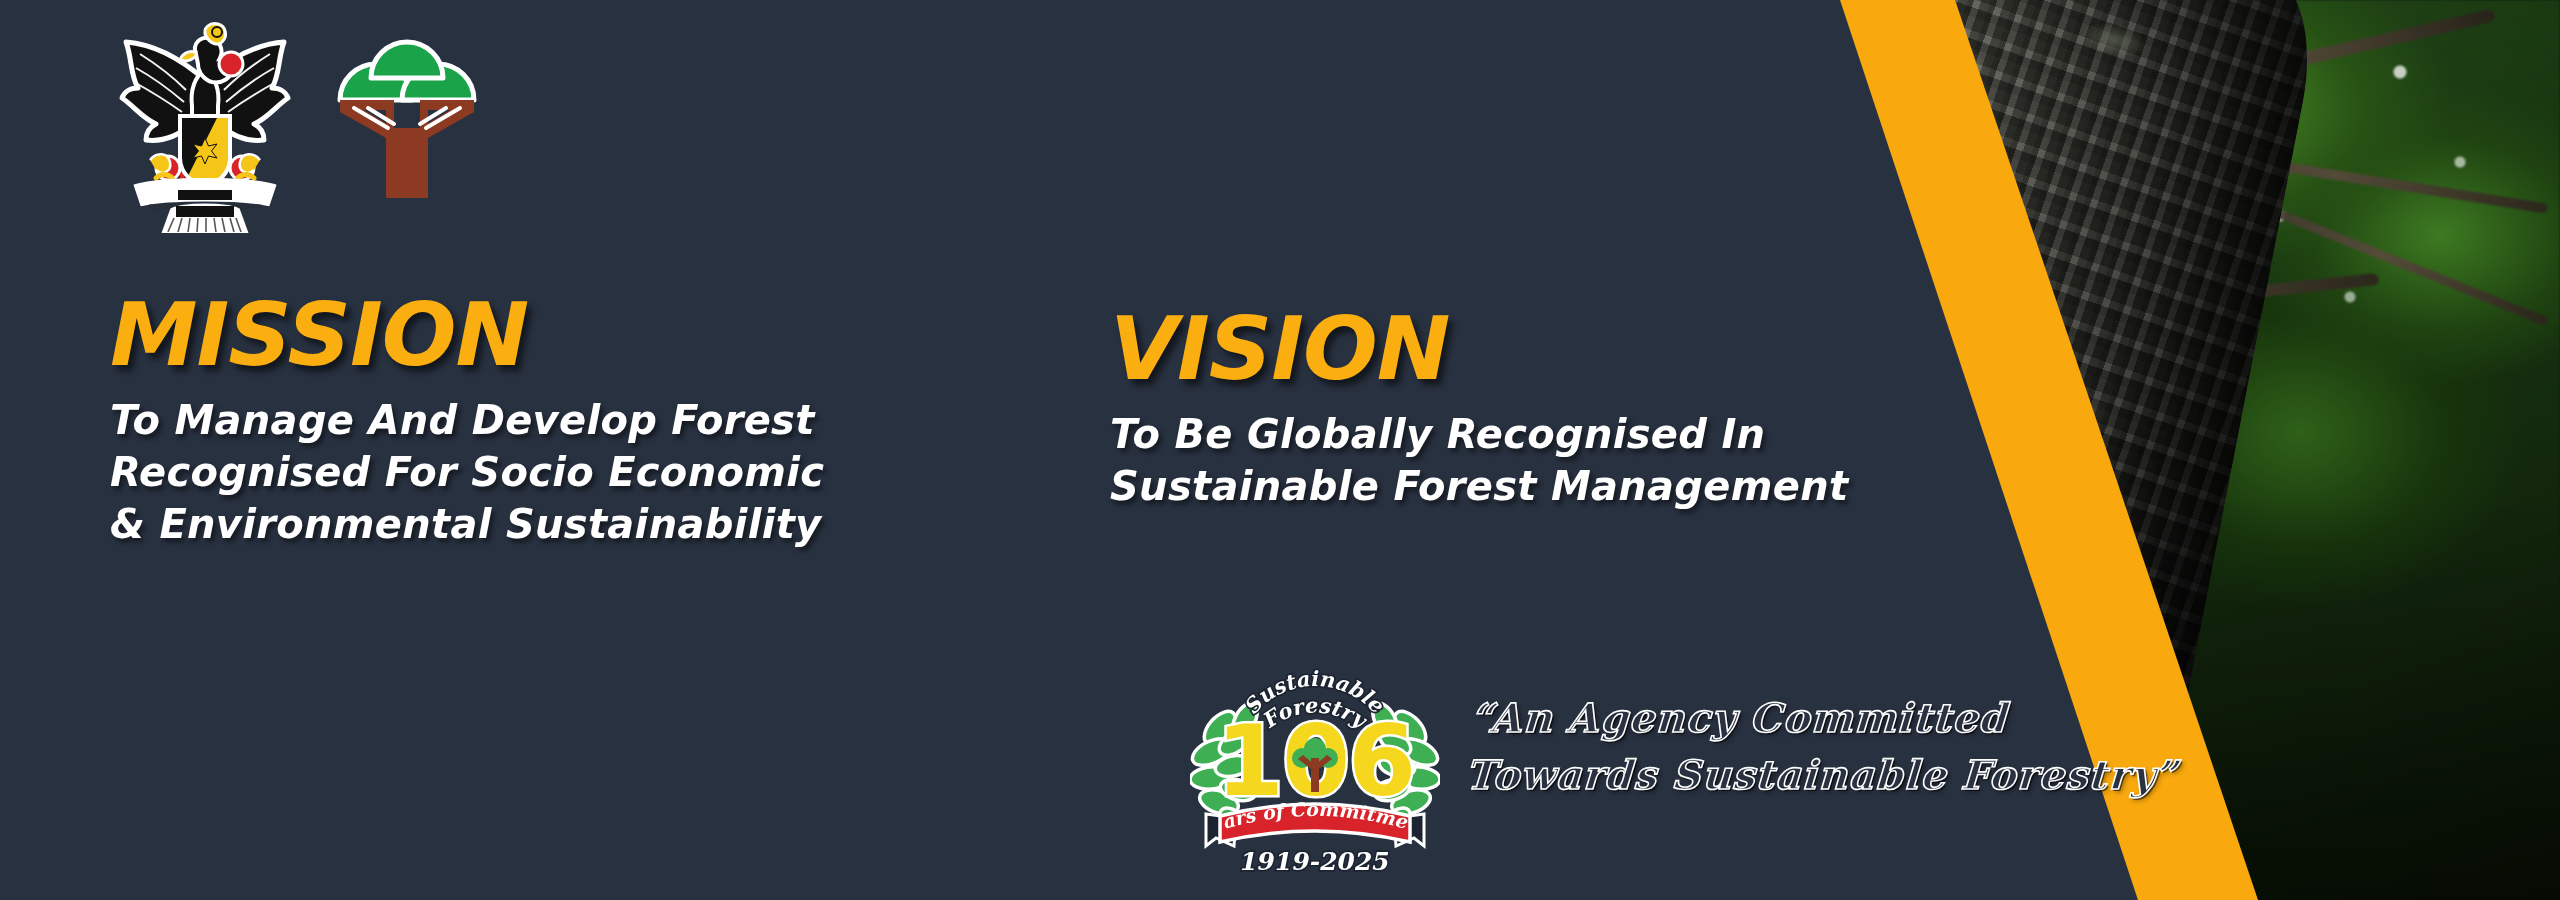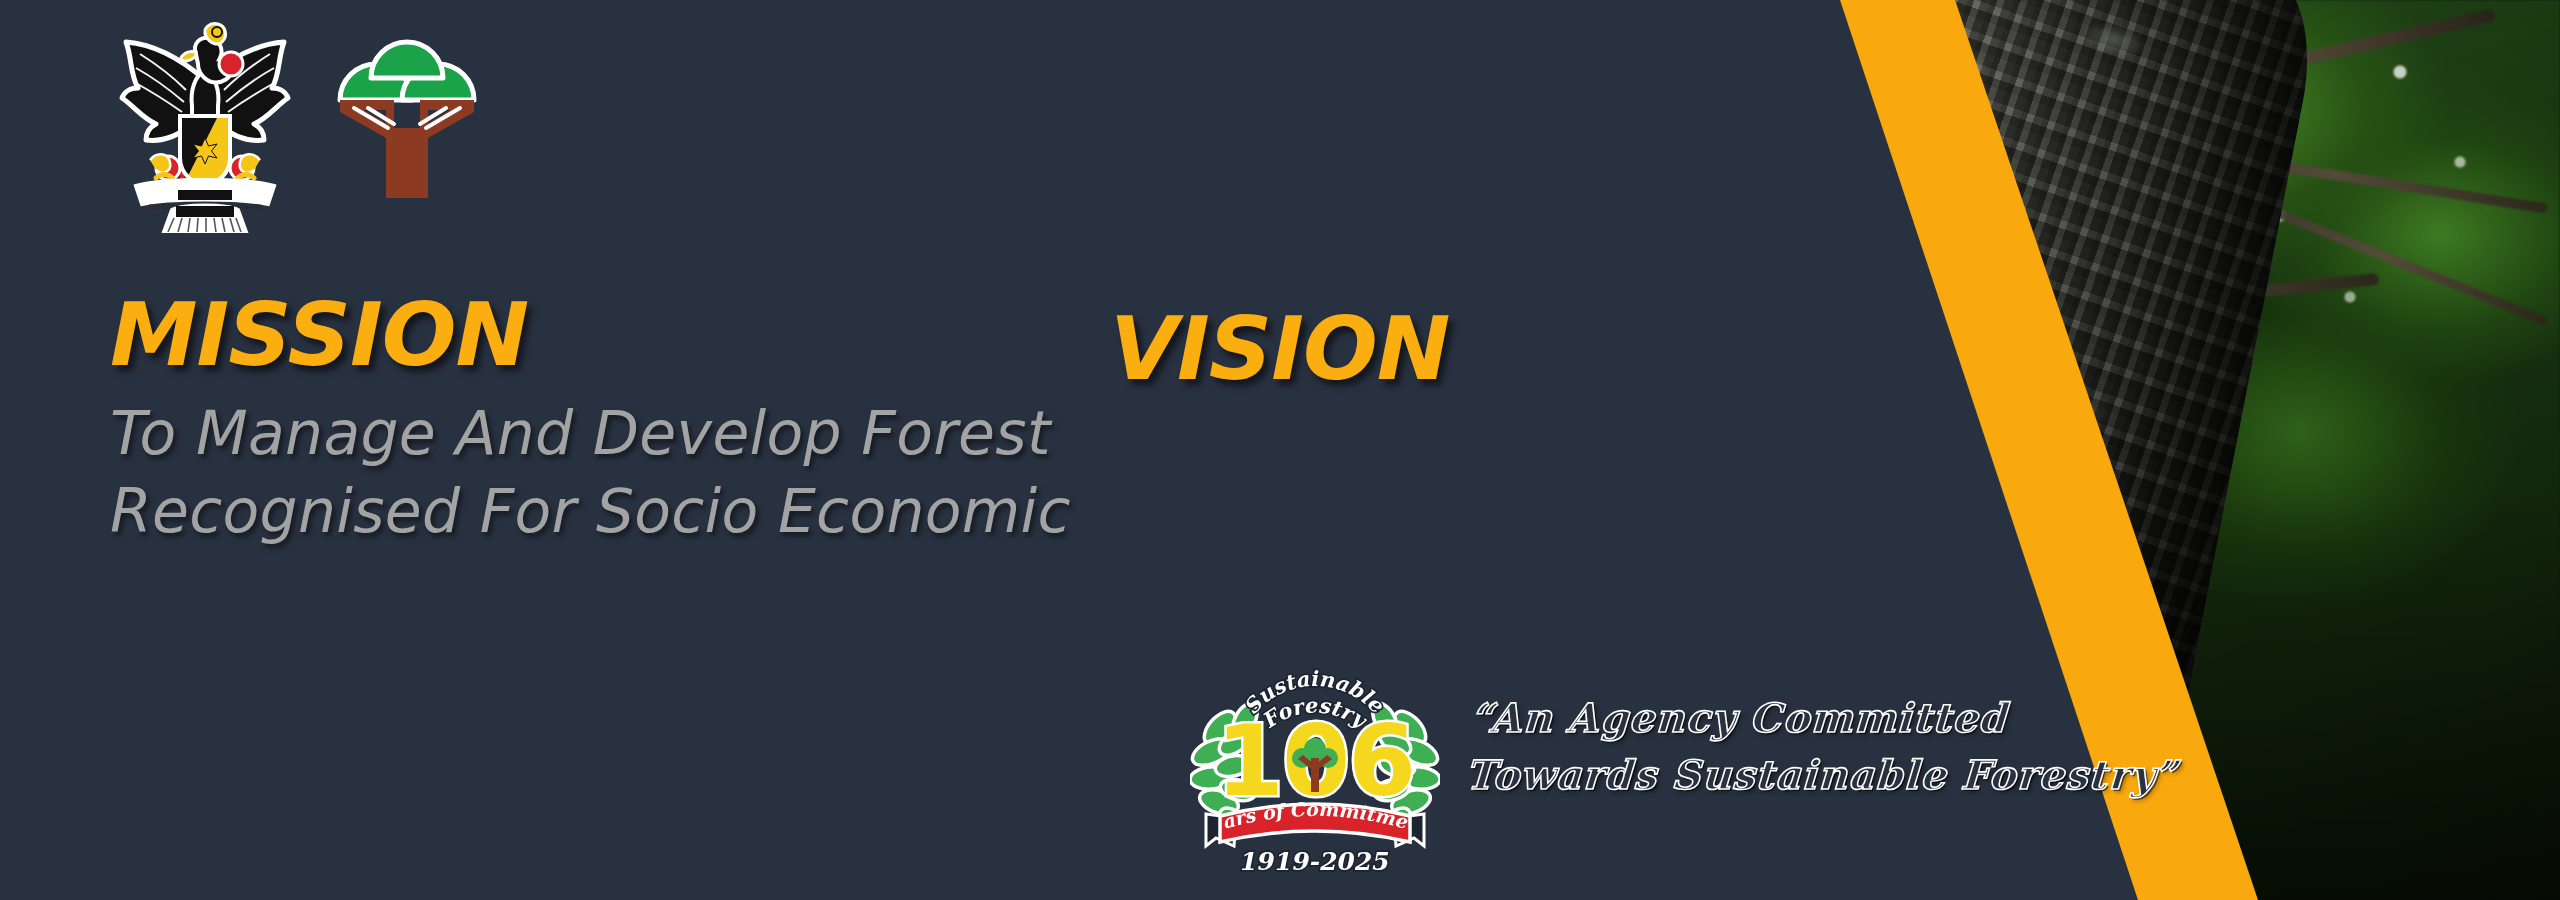--- a/index.html
+++ b/index.html
@@ -125,24 +125,24 @@
     font-weight:bold;
     font-style:italic;
     color:#FBAE10;
     letter-spacing:-1px;
     line-height:1.02;
     text-shadow: 5px 6px 6px rgba(0,0,0,.55);
     font-family:"DejaVu Sans", sans-serif;
   }
   .body-text{
     margin-top:14px;
-    font-size:60px;
-    font-weight:normal;
+    font-size:40px;
+    font-weight:bold;
     font-style:italic;
-    color:#a3a3a3;
+    color:#ffffff;
     line-height:1.30;
     letter-spacing:.3px;
     text-shadow: 3px 4px 5px rgba(0,0,0,.5);
     font-family:"DejaVu Sans", sans-serif;
   }
   .body-text .ln{ display:block; white-space:nowrap; }
 
   
   .anniv{
     position:absolute;
@@ -276,25 +276,30 @@
       </g>
       <path d="M54 176 L96 176 L96 180 L54 180 Z" fill="#8C3A22"></path>
     </svg>
   </div>
 
   <div class="col col-mission">
     <div class="heading">MISSION</div>
     <div class="body-text">
       <span class="ln">To Manage And Develop Forest</span>
       <span class="ln">Recognised For Socio Economic</span>
+      <span class="ln">&amp; Environmental Sustainability</span>
     </div>
   </div>
 
   <div class="col col-vision">
     <div class="heading">VISION</div>
+    <div class="body-text">
+      <span class="ln">To Be Globally Recognised In</span>
+      <span class="ln">Sustainable Forest Management</span>
+    </div>
   </div>
 
   <div class="anniv">
     <svg viewBox="0 0 250 250">
       <defs>
         <path id="arcTop1" d="M62 86 A78 78 0 0 1 188 86"></path>
         <path id="arcTop2" d="M72 104 A72 72 0 0 1 178 104"></path>
         <path id="arcRibbon" d="M38 196 Q125 172 212 196"></path>
       </defs>
 

